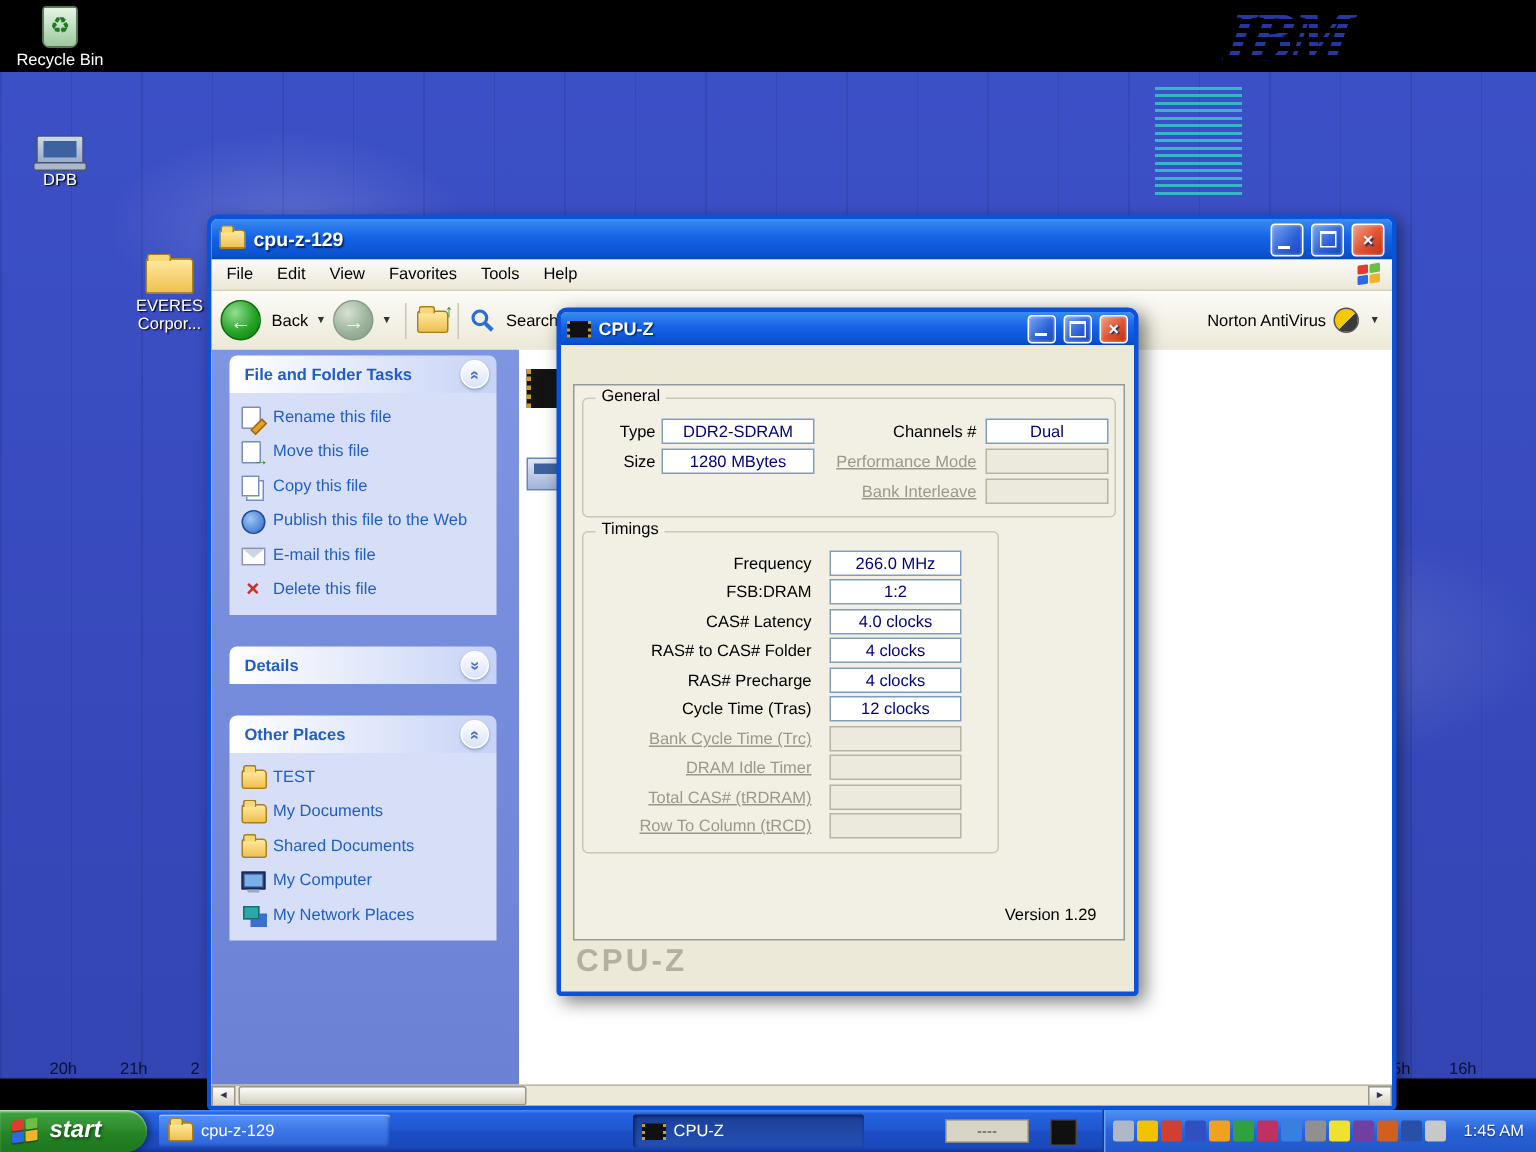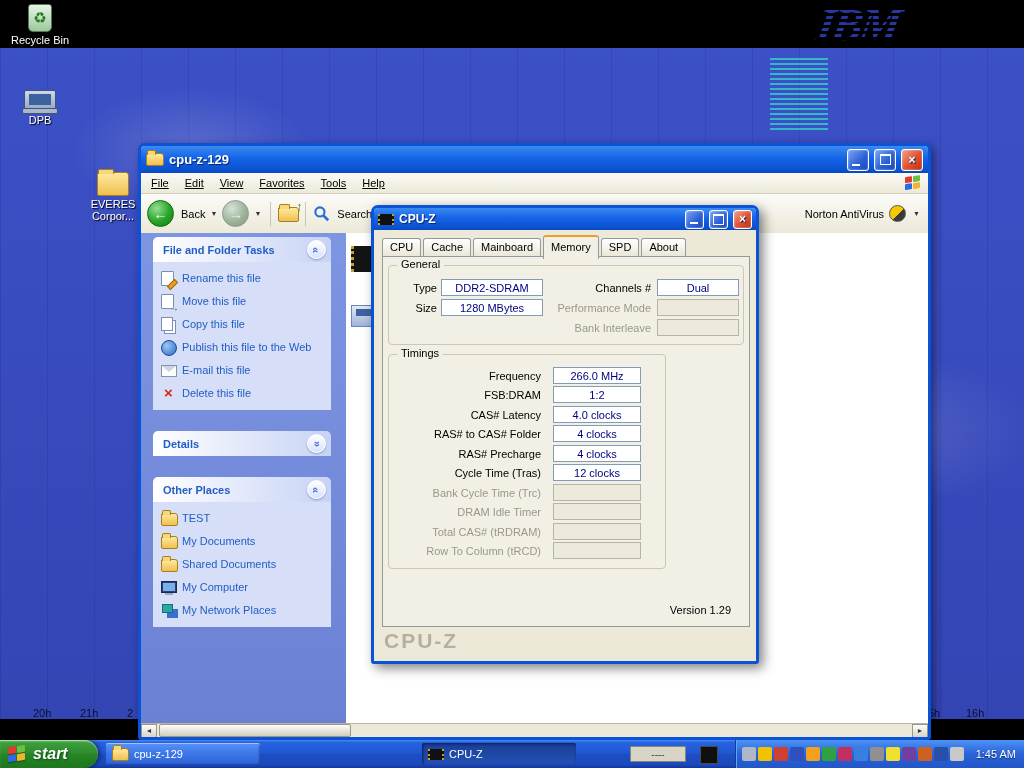--- a/index.html
+++ b/index.html
@@ -46,21 +46,21 @@
     background:linear-gradient(180deg,#3b8bf0 0%,#1563e8 45%,#0a50cc 92%,#0847b8 100%);
     color:#fff;font-weight:bold;font-size:13px;text-shadow:1px 1px 1px #00246a;}
   .tbar .sp{flex:1;}
   .wbtn{width:20px;height:20px;border:1px solid #fff;border-radius:3px;flex:none;position:relative;
     display:flex;align-items:center;justify-content:center;color:#fff;font-weight:bold;font-size:12px;
     background:linear-gradient(135deg,#7aa6f2,#2a5fd6 60%,#1a49b8);box-shadow:inset 0 0 2px rgba(255,255,255,.6);}
   .wbtn.close{background:linear-gradient(135deg,#f0a08a,#e0512e 55%,#c03010);}
   .wbtn .minb{position:absolute;left:4px;bottom:4px;width:8px;height:2px;background:#fff;}
   .wbtn .maxb{width:9px;height:8px;border:1px solid #fff;border-top:2px solid #fff;}
   .menubar{height:20px;display:flex;align-items:center;background:linear-gradient(#fbfaf6,#ece9d8);
-    border-bottom:1px solid #d4d0bc;padding:0 2px;text-decoration:underline;}
+    border-bottom:1px solid #d4d0bc;padding:0 2px;}
   .menubar .mi{padding:0 8px;line-height:20px;}
   .menubar .sp{flex:1;}
   .mflag{width:17px;height:15px;display:grid;grid-template-columns:7px 7px;grid-template-rows:6px 6px;
     gap:1px;transform:skewY(-8deg);margin-right:4px;}
   .mflag span{border-radius:1px;}
   .mflag span:nth-child(1){background:#e23a2e;}.mflag span:nth-child(2){background:#6fbe44;}
   .mflag span:nth-child(3){background:#2e69e2;}.mflag span:nth-child(4){background:#f0b32e;}
   .toolbar{height:39px;display:flex;align-items:center;padding:0 6px;gap:3px;
     background:linear-gradient(#fcfbf7,#ece9d8);border-bottom:1px solid #c8c4b0;}
   .circ{width:25px;height:25px;border-radius:50%;flex:none;display:flex;align-items:center;justify-content:center;
@@ -126,21 +126,21 @@
   .tab{height:17px;line-height:17px;padding:0 7px;margin-right:2px;
     background:linear-gradient(#ffffff,#eae7d8);border:1px solid #919b9c;border-bottom:none;
     border-radius:3px 3px 0 0;}
   .tab.active{margin-top:-3px;height:22px;line-height:20px;background:#f2f0e4;
     border-top:2px solid #ef9b2e;margin-bottom:-2px;}
   .tabpage{position:absolute;left:8px;top:26px;width:366px;height:369px;background:#f2f0e4;
     border:1px solid #919b9c;z-index:1;}
   .grp{position:absolute;border:1px solid #cbc7b6;border-radius:4px;}
   .grp-title{position:absolute;top:-8px;left:8px;background:#f2f0e4;padding:0 4px;}
   .glabel{position:absolute;text-align:right;line-height:13px;}
-  .glabel.dis{color:#9b988a;}
+  .glabel.dis{color:#9b988a;text-decoration:underline;}
   .vbox{position:absolute;height:15px;background:#fff;border:1px solid #7f9db9;
     color:#00007f;display:flex;align-items:center;justify-content:center;}
   .vbox.dis{background:#eceadd;border-color:#b7b4a4;color:#888;}
   .version{position:absolute;right:18px;bottom:10px;}
   .wm{position:absolute;left:10px;top:399px;font-size:21px;font-weight:bold;color:#b3afa2;letter-spacing:2px;}
   .btn{position:absolute;height:23px;background:linear-gradient(#ffffff,#f2f0e4 55%,#e3e0cc);
     border:1px solid #003c74;border-radius:3px;display:flex;align-items:center;justify-content:center;margin-top:40px;}
   .btn.ok{box-shadow:0 0 0 1px #3a61b0, inset 0 0 0 1px #9ab4e6;}
   .btn.ok::after{content:"";position:absolute;inset:3px;border:1px dotted #000;}
   
@@ -385,28 +385,20 @@
       <span class="sp"></span>
       <span class="wbtn">
           <span class="minb"></span>
         </span>
       <span class="wbtn">
           <span class="maxb"></span>
         </span>
       <span class="wbtn close">×</span>
     </div>
     <div class="dlg-client">
-      <div class="tabs">
-        <span class="tab">CPU</span>
-        <span class="tab">Cache</span>
-        <span class="tab">Mainboard</span>
-        <span class="tab active">Memory</span>
-        <span class="tab">SPD</span>
-        <span class="tab">About</span>
-      </div>
 
       <div class="tabpage">
 
         <div class="grp" style="left:5px;top:8px;width:354px;height:78px;">
           <span class="grp-title">General</span>
           <span class="glabel" style="left:4px;top:16px;width:44px;">Type</span>
           <span class="vbox" style="left:52px;top:13px;width:100px;">DDR2-SDRAM</span>
           <span class="glabel" style="left:4px;top:36px;width:44px;">Size</span>
           <span class="vbox" style="left:52px;top:33px;width:100px;">1280 MBytes</span>
           <span class="glabel" style="left:148px;top:16px;width:114px;">Channels #</span>

